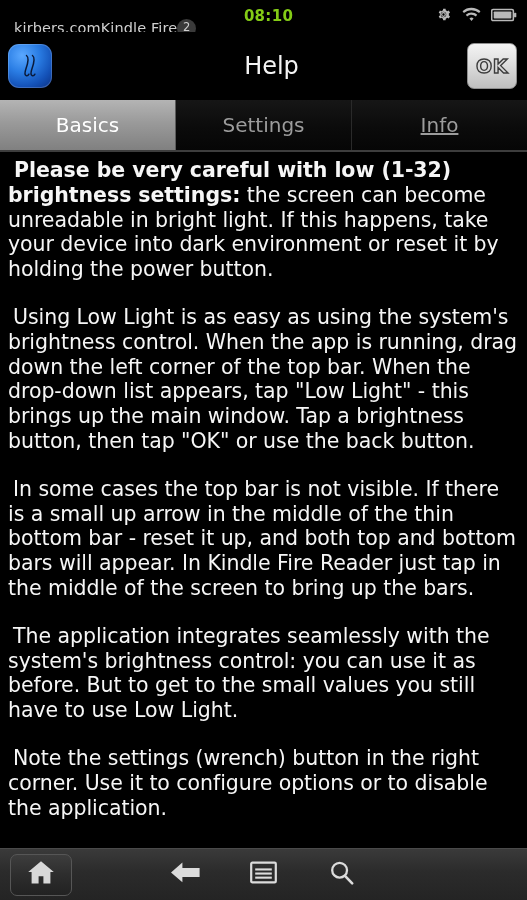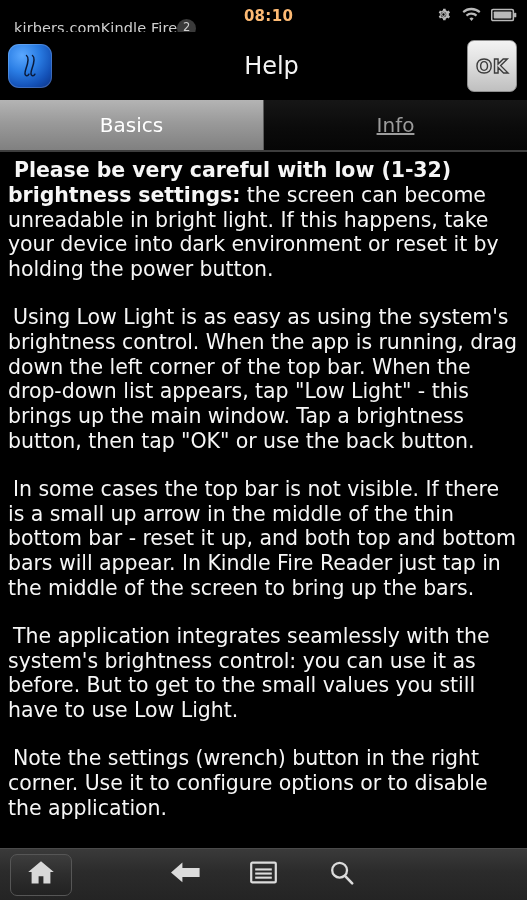--- a/index.html
+++ b/index.html
@@ -63,21 +63,21 @@
   #status-clock {
     position: absolute;
     left: 0; right: 0;
     top: 0;
     height: 32px;
     display: flex;
     align-items: center;
     justify-content: center;
     font-size: 15px;
     font-weight: bold;
-    color: #fdba74;
+    color: #84cc16;
     pointer-events: none;
     letter-spacing: 0.3px;
     margin-left: 10px;
   }
   .status-right {
     margin-left: auto;
     display: flex;
     align-items: center;
     gap: 10px;
     position: relative;
@@ -114,21 +114,21 @@
     text-align: center;
     font-size: 24px;
     color: #f4f4f4;
     pointer-events: none;
     line-height: 68px;
     height: 68px;
   }
   #ok-button {
     margin-left: auto;
     width: 50px;
-    height: 52px;
+    height: 46px;
     border-radius: 7px;
     background: linear-gradient(180deg, #f3f3f3 0%, #e2e2e2 38%, #bfbfbf 100%);
     border: 1px solid #8f8f8f;
     box-sizing: border-box;
     display: flex;
     align-items: center;
     justify-content: center;
     position: relative;
     z-index: 2;
     box-shadow: 0 1px 2px rgba(0,0,0,0.7);
@@ -280,20 +280,23 @@
     </div>
     <div id="app-title">Help</div>
     <div id="ok-button">
       <span id="ok-label">OK</span>
     </div>
   </div>
 
   <div id="tab-bar">
     <div class="tab selected">
       <span>Basics</span>
+    </div>
+    <div class="tab">
+      <span>Settings</span>
     </div>
     <div class="tab">
       <span>Info</span>
     </div>
   </div>
 
   <div id="help-body">
     <p class="para"><b>Please be very careful with low (1-32) brightness settings:</b><span> the screen can become unreadable in bright light. If this happens, take your device into dark environment or reset it by holding the power button.</span></p>
     <p class="para"><span>Using Low Light is as easy as using the system's brightness control. When the app is running, drag down the left corner of the top bar. When the drop-down list appears, tap "Low Light" - this brings up the main window. Tap a brightness button, then tap "OK" or use the back button.</span></p>
     <p class="para"><span>In some cases the top bar is not visible. If there is a small up arrow in the middle of the thin bottom bar - reset it up, and both top and bottom bars will appear. In Kindle Fire Reader just tap in the middle of the screen to bring up the bars.</span></p>

